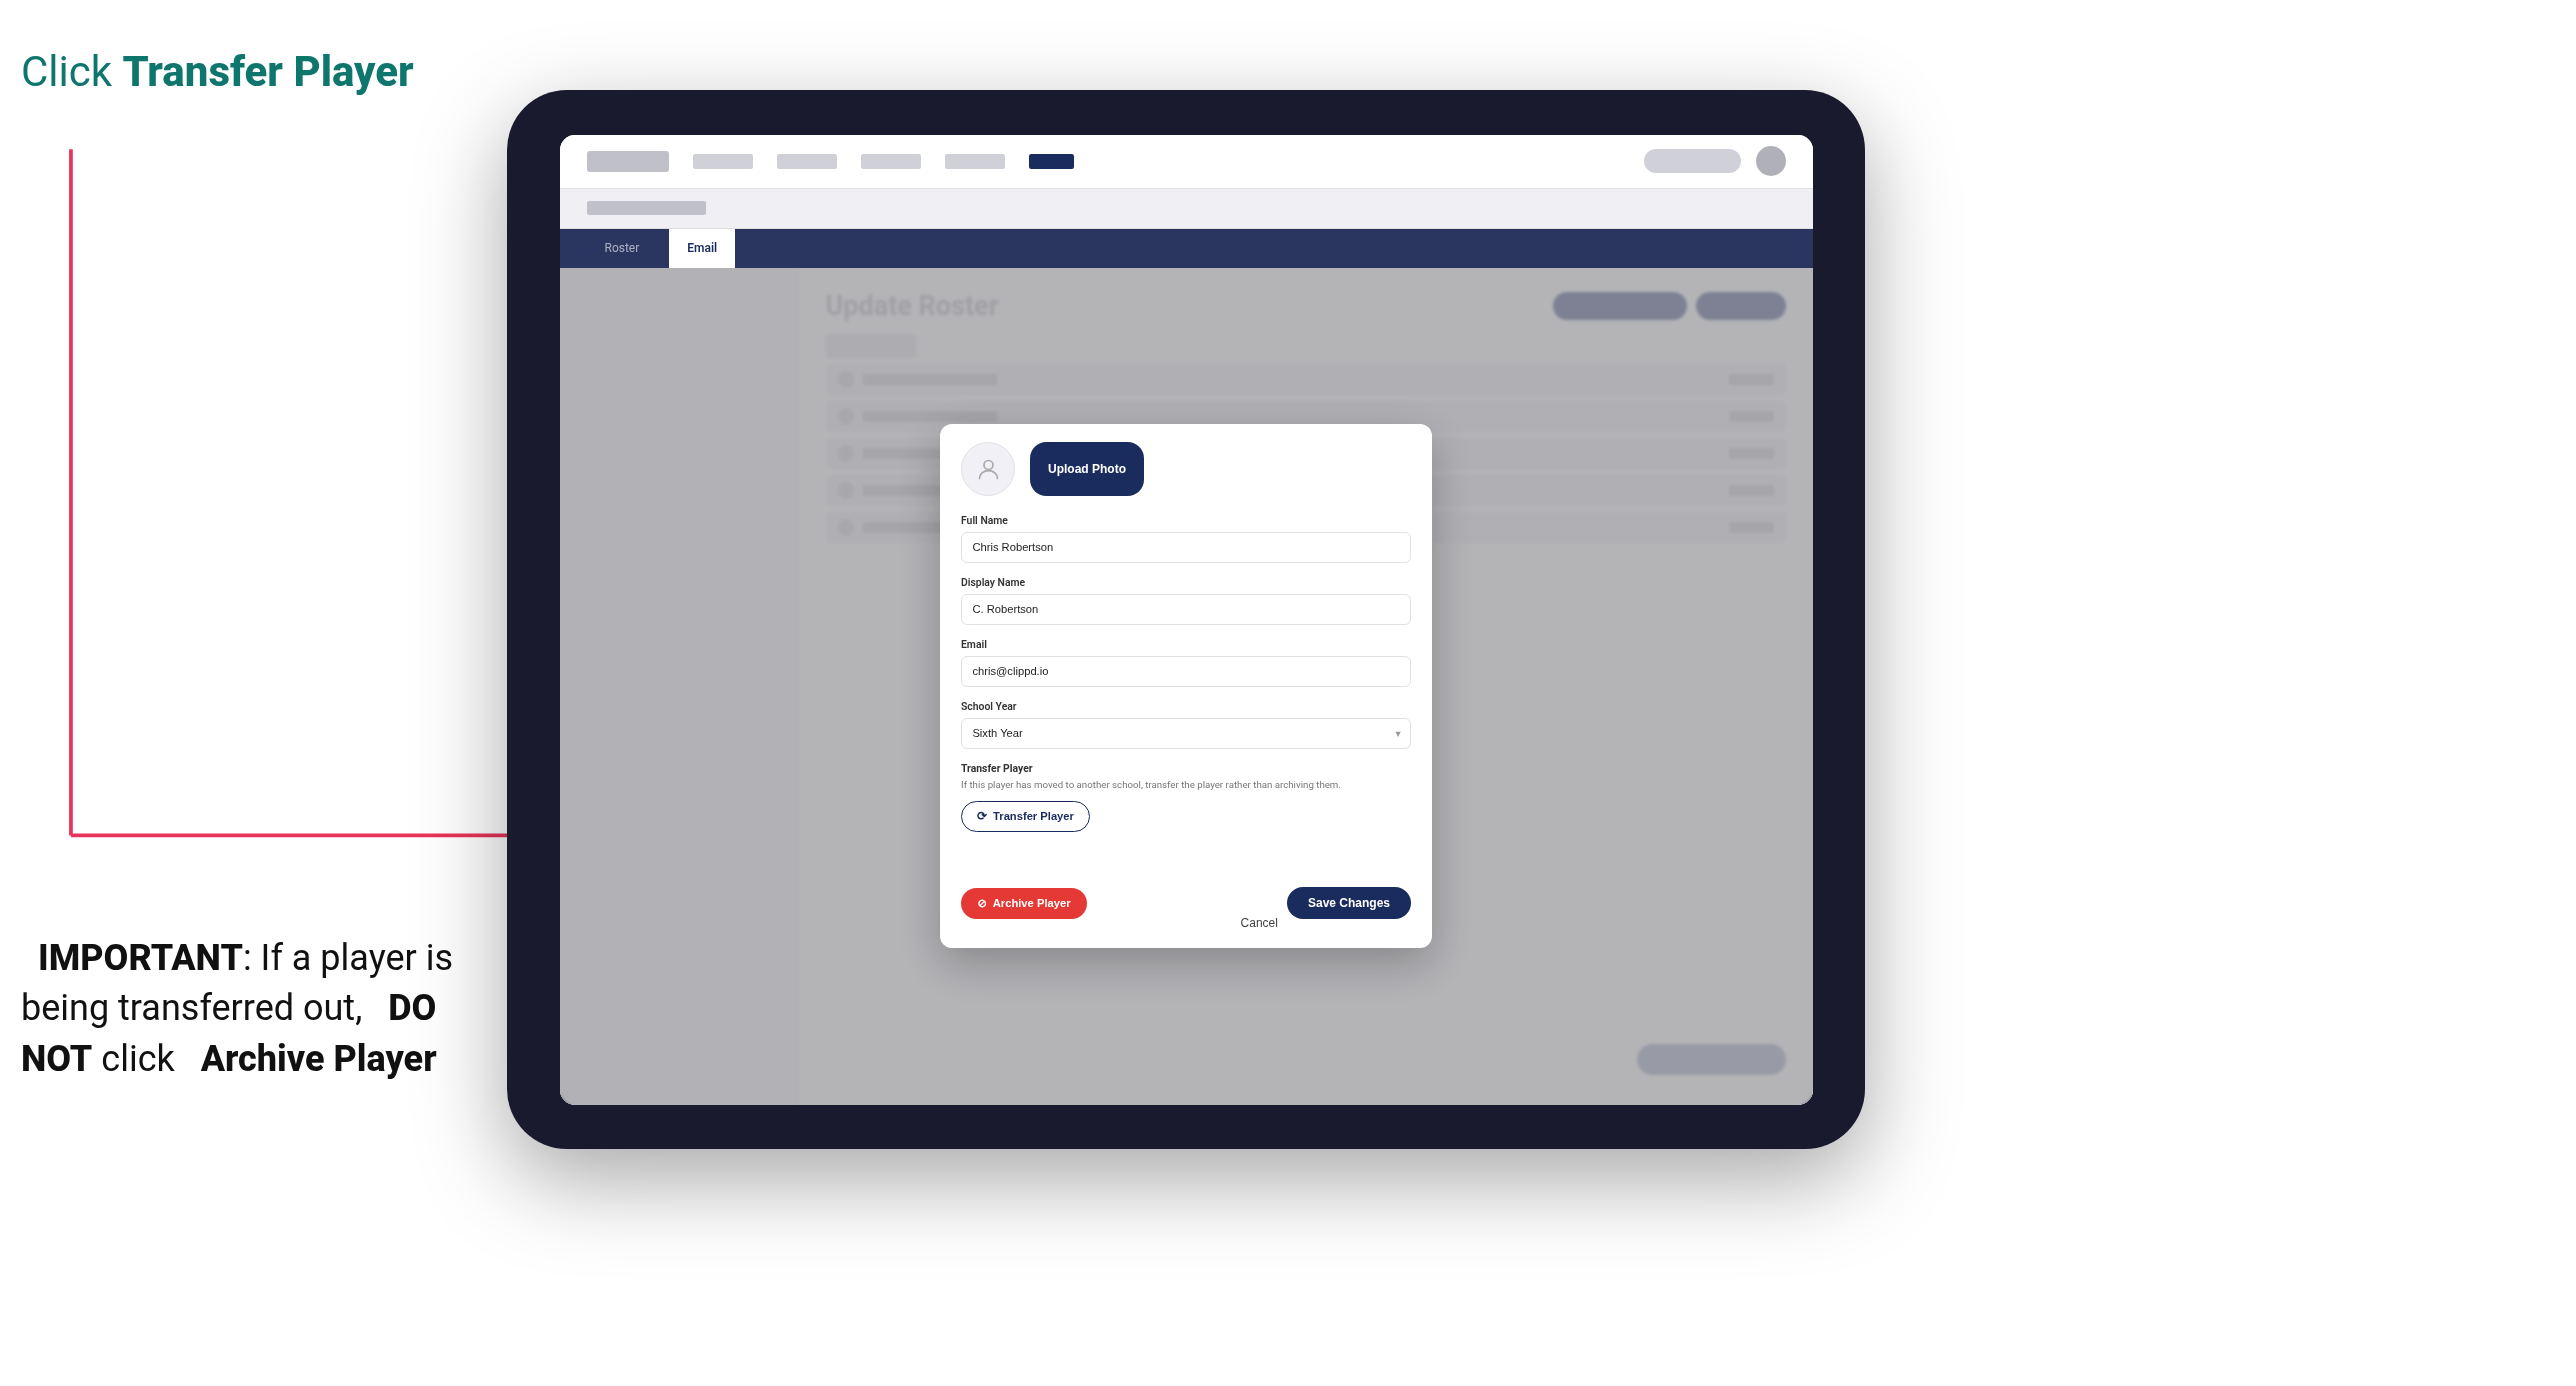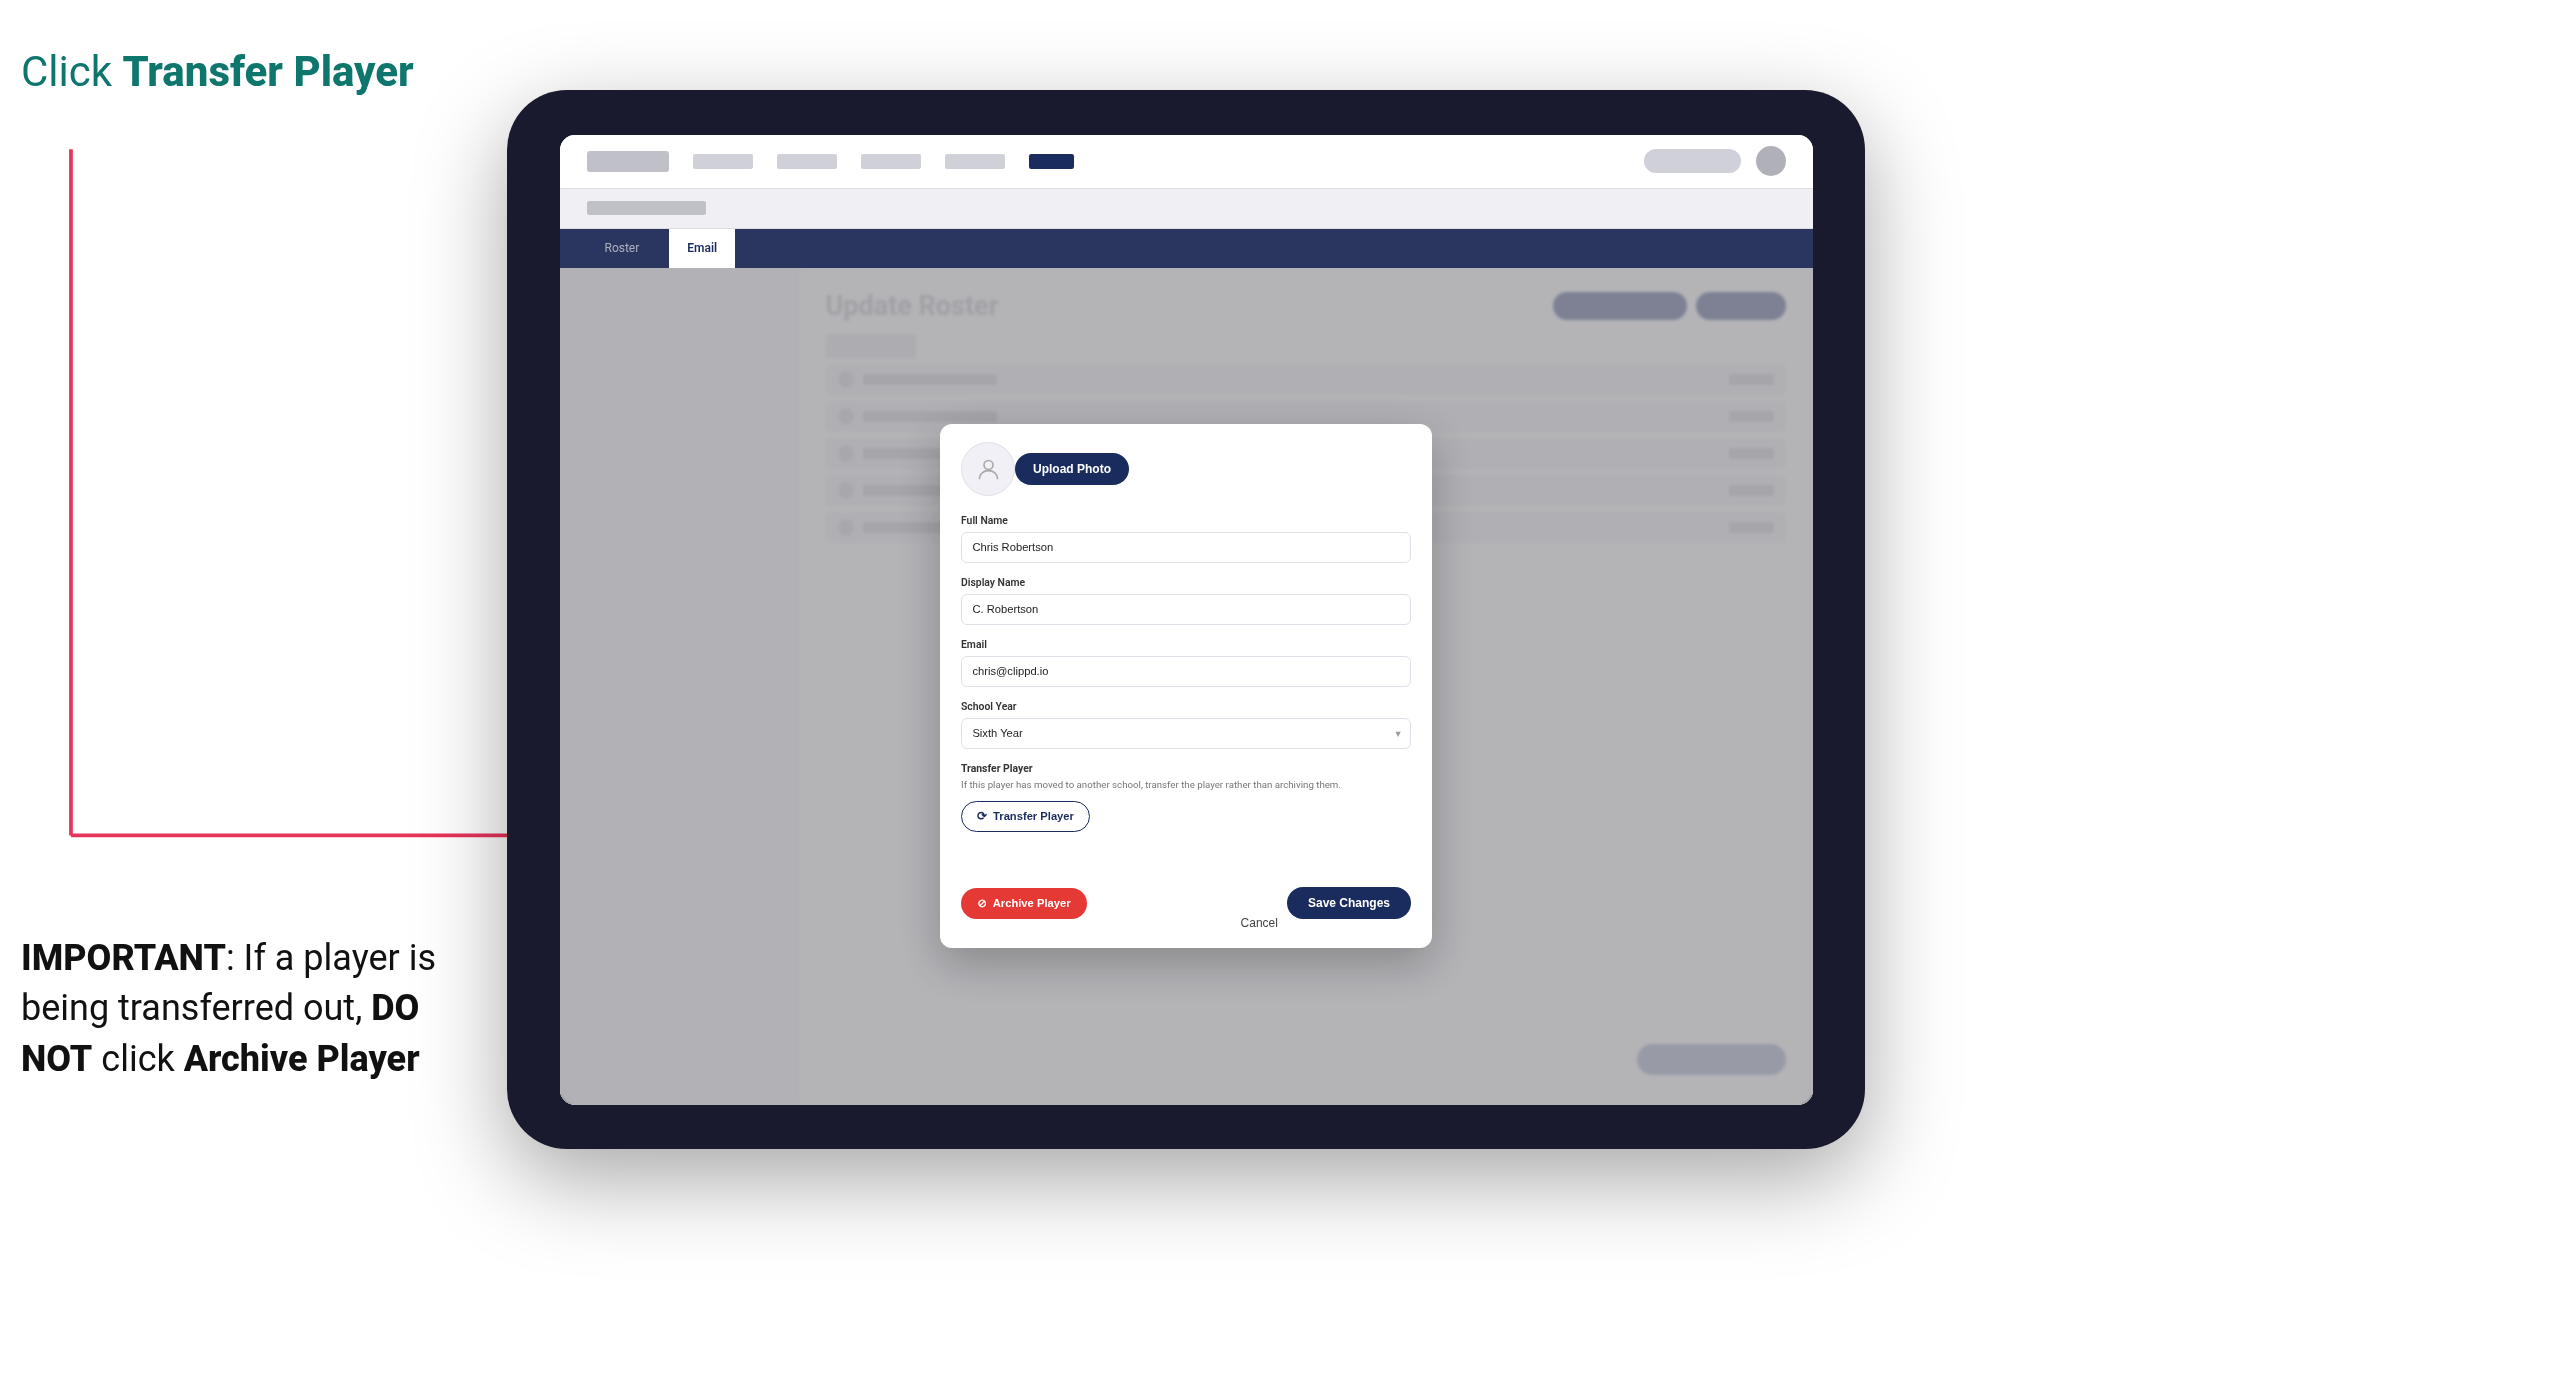--- a/index.html
+++ b/index.html
@@ -31,20 +31,21 @@
       position: absolute;
       top: 933px;
       left: 21px;
       font-size: 36px;
       color: #111;
       line-height: 1.4;
       max-width: 463px;
     }
     .instruction-bottom strong {
       font-weight: 800;
+      margin-left: 17px;
     }
 
     
     .arrow-svg {
       position: absolute;
       top: 0;
       left: 0;
       width: 2576px;
       height: 1386px;
       pointer-events: none;
@@ -306,21 +307,21 @@
       border: none;
     }
 
     .modal-body {
       padding: 18px 21px;
     }
 
     
     .photo-row {
       display: flex;
-      align-items: center;
+      gap: 15px;
       margin-bottom: 18px;
     }
     .avatar-circle {
       width: 54px;
       height: 54px;
       border-radius: 50%;
       background: #f0f0f6;
       border: 1.5px solid #e0e0e8;
       display: flex;
       align-items: center;

